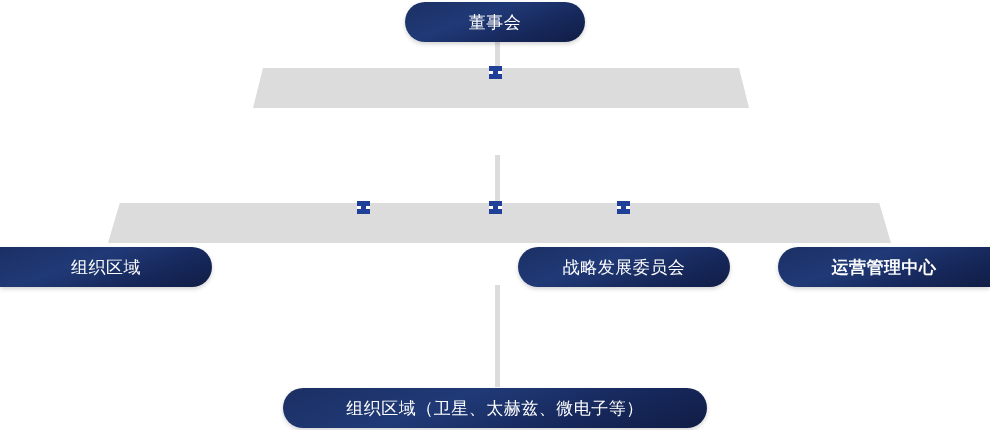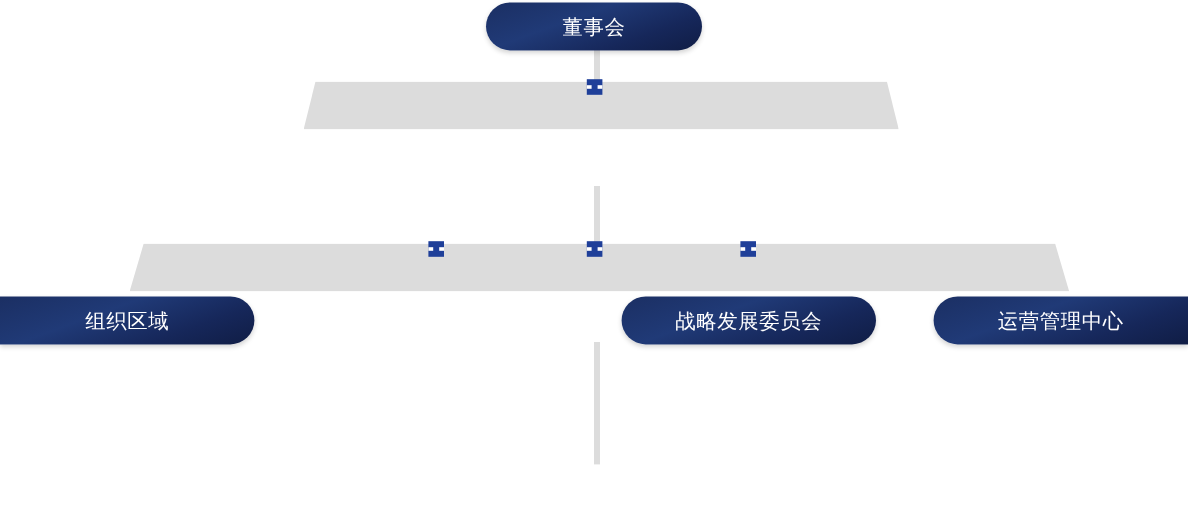--- a/index.html
+++ b/index.html
@@ -83,21 +83,21 @@
     height: 40px;
     border-radius: 22px;
     color: #ffffff;
     font-size: 17px;
     letter-spacing: 0.5px;
     white-space: nowrap;
     background: linear-gradient(160deg, #1b2f63 0%, #203a77 38%, #16275a 72%, #101d45 100%);
     box-shadow: 0 2px 4px rgba(0,0,0,0.18);
   }
   .node.flat-left  { border-top-left-radius: 0; border-bottom-left-radius: 0; }
-  .node.flat-right { border-top-right-radius: 0; border-bottom-right-radius: 0; }
+  .node.flat-right { border-top-right-radius: 0; border-bottom-right-radius: 0; font-weight: bold; }
 
   
   .n-board { left: 405px; top: 2px; width: 180px; text-align: center; }
 
   
   .n-strategy-committee { left: 163px; top: 110px; width: 180px; }
   .n-management         { left: 405px; top: 110px; width: 180px; }
   .n-audit              { left: 653px; top: 110px; width: 180px; }
 
   
@@ -126,14 +126,15 @@
   <div class="marker" style="left:357px; top:201px;"></div>
   <div class="marker" style="left:617px; top:201px;"></div>
 
   <div class="node n-board">董事会</div>
 
 
   <div class="node n-functional-platform flat-left">组织区域</div>
   <div class="node n-huaxun-fangzhou">战略发展委员会</div>
   <div class="node n-operations-mgmt flat-right">运营管理中心</div>
 
+  <div class="node n-org-areas">组织区域（卫星、太赫兹、微电子等）</div>
 
 </div>
 
 </body></html>

